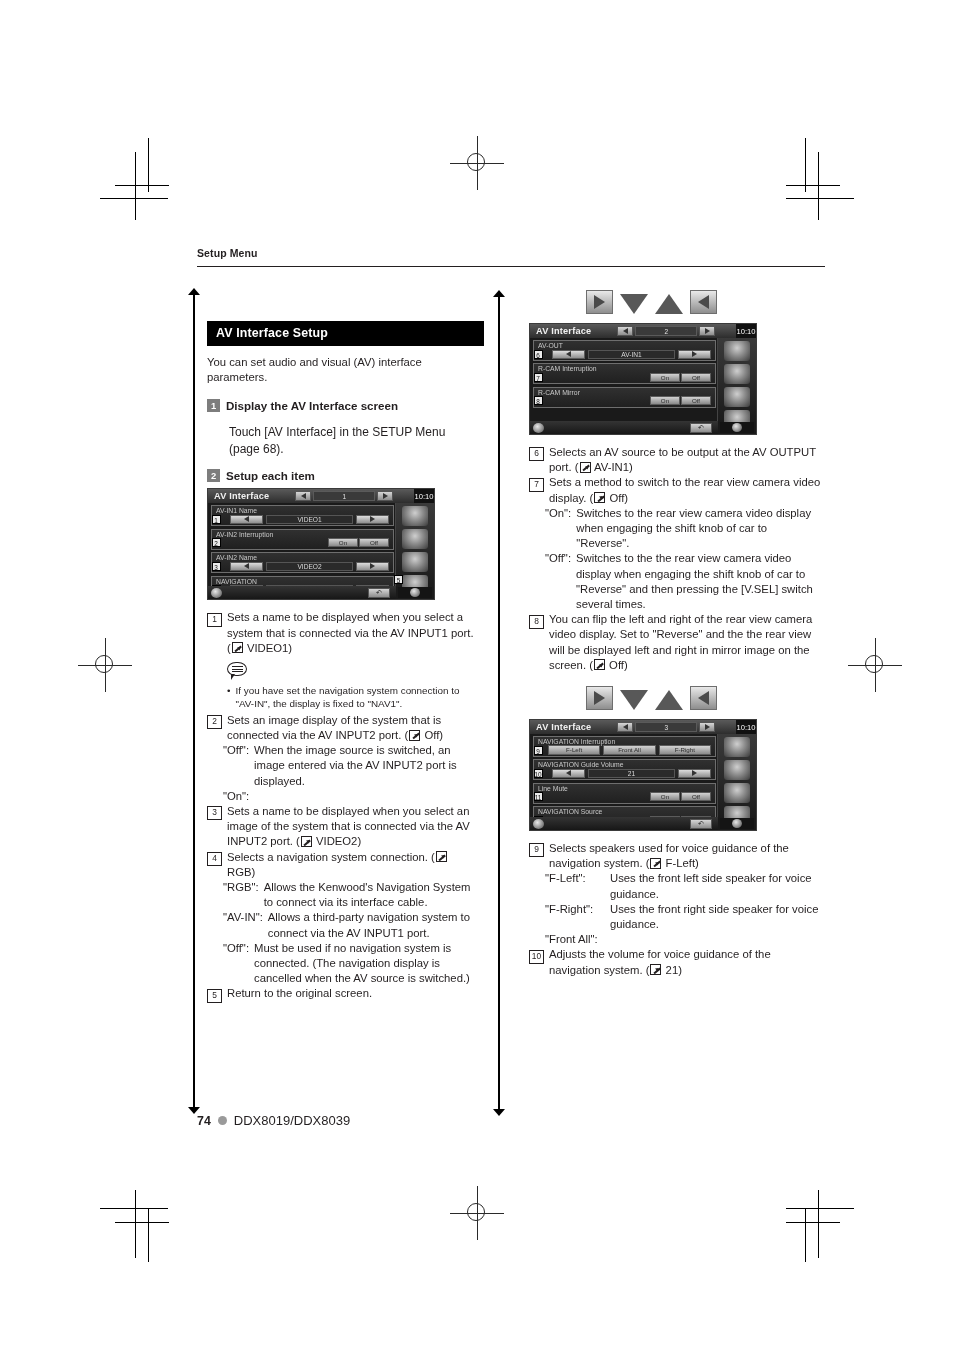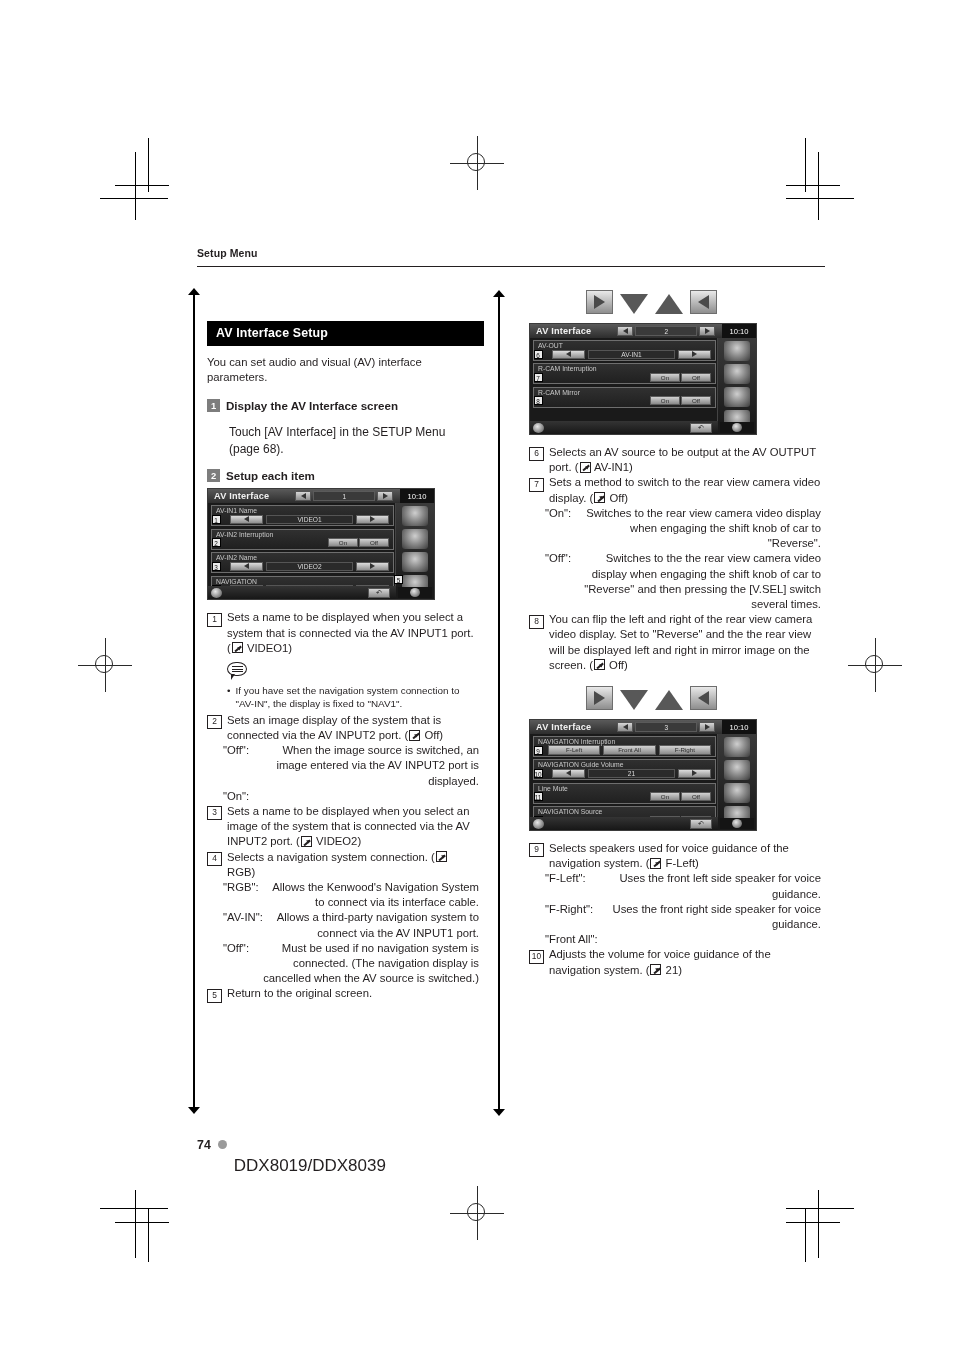--- a/index.html
+++ b/index.html
@@ -47,21 +47,21 @@
 
   
   .nlist{margin:0;padding:0;}
   .nitem{display:flex;align-items:flex-start;gap:5px;font-size:11.3px;line-height:15.2px;margin-bottom:0px;}
   .nbox{flex:none;display:inline-block;min-width:11px;height:12px;line-height:11px;
         border:1px solid #231f20;font-size:8.4px;text-align:center;margin-top:2.4px;padding:0 1px;
         font-family:"Liberation Sans",sans-serif;box-sizing:content-box;}
   .nbody{flex:1;}
   .defrow{display:flex;gap:5px;margin-left:16px;}
   .defkey{flex:none;}
-  .defval{flex:1;text-align:right;}
+  .defval{flex:1;}
 
   
   .pencil{display:inline-block;width:11px;height:11px;border:1.1px solid #231f20;
           position:relative;vertical-align:-1.5px;margin:0 1px;box-sizing:border-box;background:#fff;}
   .pencil:before{content:"";position:absolute;left:1.4px;top:4.6px;width:8px;height:1.6px;
                  background:#231f20;transform:rotate(-40deg);}
   .pencil:after{content:"";position:absolute;right:1px;top:2.2px;width:0;height:0;
                 border-left:3px solid #231f20;border-top:2px solid transparent;border-bottom:2px solid transparent;transform:rotate(-40deg);}
 
   
@@ -87,21 +87,21 @@
   .dev{width:228px;height:112px;background:#1a1a1a;border:1px solid #3b3b3b;
        position:relative;box-sizing:border-box;font-family:"Liberation Sans",sans-serif;color:#d8d8d8;
        margin-bottom:10px;overflow:hidden;}
   .dev .titlebar{position:absolute;left:0;top:0;right:0;height:14px;
        background:linear-gradient(180deg,#5a5a5a,#2d2d2d);display:flex;align-items:center;}
   .dev .tbtitle{font-size:9.2px;font-weight:bold;color:#f0f0f0;margin-left:6px;letter-spacing:.2px;}
   .dev .tbarrowL,.dev .tbarrowR{width:16px;height:10px;background:linear-gradient(180deg,#d6d6d6,#8d8d8d);
        border:1px solid #555;display:flex;align-items:center;justify-content:center;box-sizing:border-box;}
   .dev .pagebox{background:#3a3a3a;border:1px solid #5a5a5a;width:62px;height:10px;
        font-size:6.5px;color:#e4e4e4;display:flex;align-items:center;justify-content:center;box-sizing:border-box;}
-  .dev .clock{position:absolute;right:0;top:0;width:34px;height:14px;background:#111;
+  .dev .clock{position:absolute;right:0;top:0;width:20px;height:14px;background:#111;
        color:#fff;font-size:7.6px;display:flex;align-items:center;justify-content:center;}
   .dev .sidebar{position:absolute;right:0;top:14px;width:38px;bottom:12px;
        background:linear-gradient(180deg,#3a3a3a,#1b1b1b);border-left:1px solid #444;}
   .dev .sideicon{width:26px;height:20px;margin:3px auto 2px;border-radius:3px;
        background:radial-gradient(circle at 50% 35%, #cfcfcf 0%, #8a8a8a 45%, #3a3a3a 100%);}
   .dev .body{position:absolute;left:3px;top:16px;right:40px;bottom:13px;}
   .dev .grp{border:1px solid #6e6e6e;background:linear-gradient(180deg,#303030,#202020);
        height:21px;margin-bottom:2.4px;position:relative;box-sizing:border-box;}
   .dev .glabel{position:absolute;left:4px;top:1px;font-size:6.8px;color:#c9c9c9;white-space:nowrap;}
   .dev .ctrlrow{position:absolute;left:18px;right:4px;bottom:1.5px;display:flex;align-items:center;gap:3px;}
@@ -132,21 +132,21 @@
   .dev .footnum{position:absolute;right:31px;bottom:15px;background:#eaeaea;color:#111;
        font-size:6.4px;width:9px;height:9px;line-height:9px;text-align:center;border:1px solid #000;box-sizing:border-box;}
   .dev .cornknob{position:absolute;right:2px;bottom:1px;width:34px;height:11px;
        background:#141414;display:flex;align-items:center;gap:2px;justify-content:center;}
   .dev .cornknob .k{width:10px;height:9px;border-radius:50%;background:radial-gradient(circle at 40% 35%,#e8e8e8,#4a4a4a);}
 
   
   .pagefoot{position:absolute;left:197px;top:1113px;display:flex;align-items:center;gap:7px;}
   .pagefoot .pn{font-size:12.4px;font-weight:bold;}
   .pagefoot .bullet{width:9px;height:9px;border-radius:50%;background:#9a9a9a;}
-  .pagefoot .model{font-size:17px;margin-top:43px;}
+  .pagefoot .model{font-size:13px;}
 </style>
 </head>
 <body>
 
 <div class="page">
 
   <div class="mark" style="left:135px;top:152px;width:1.4px;height:68px;"></div>
   <div class="mark" style="left:100px;top:198px;width:68px;height:1.4px;"></div>
   <div class="mark" style="left:148px;top:138px;width:1.4px;height:54px;"></div>
   <div class="mark" style="left:115px;top:185px;width:54px;height:1.4px;"></div>

